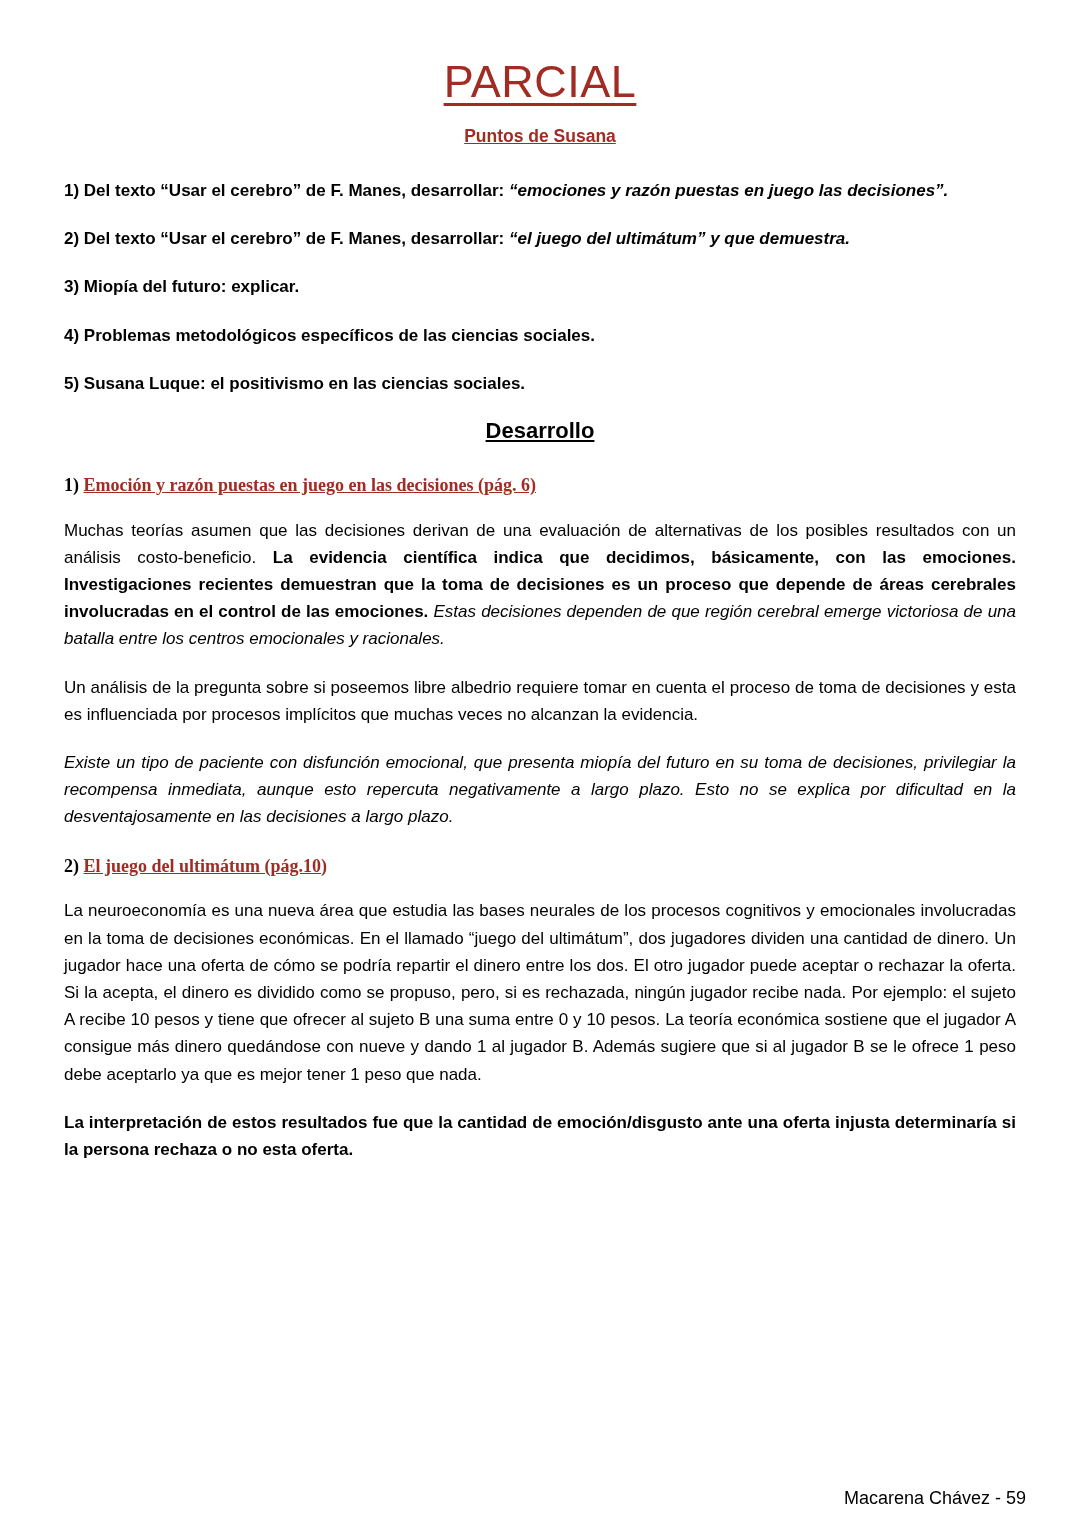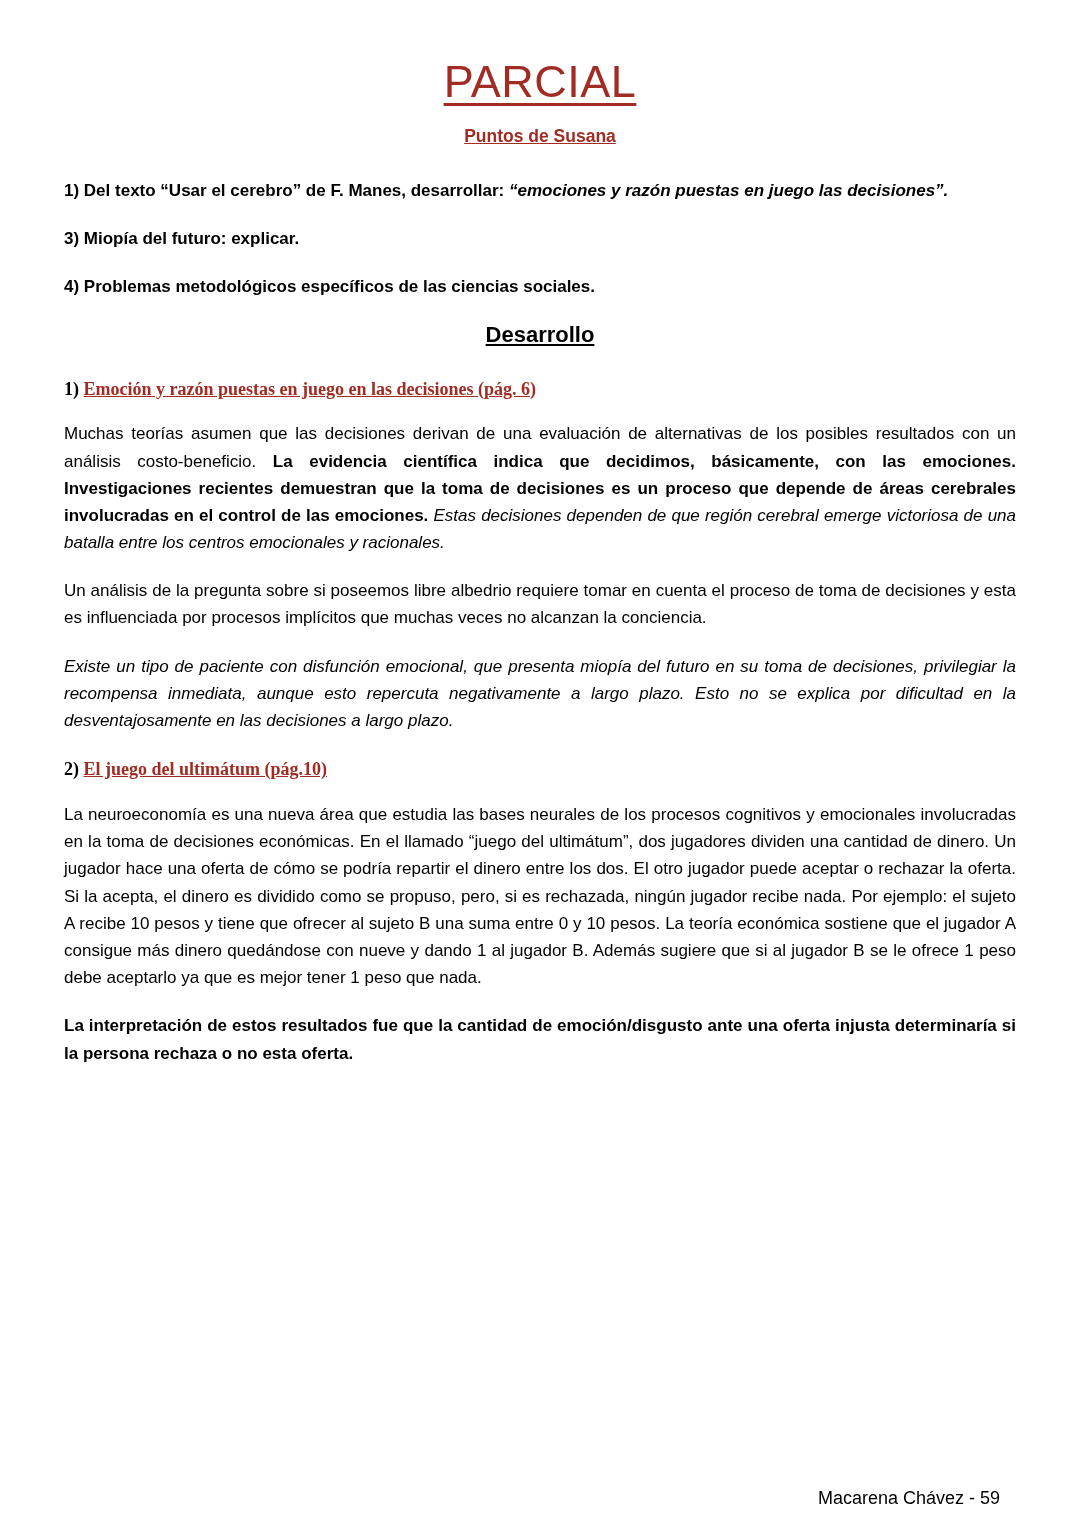--- a/index.html
+++ b/index.html
@@ -58,21 +58,21 @@
 
   .section-heading {
     font-size: 18px;
     line-height: 1.6;
     margin: 4px 0 17px 0;
     font-family: Liberation Serif, serif;
   }
 
   .footer {
     position: absolute;
-    right: 80px;
+    right: 54px;
     bottom: 18px;
     font-size: 18px;
     color: #000000;
   }
 
   
   .run-b { font-weight: 700; }
   .run-i { font-style: italic; }
   .run-u { text-decoration: underline; }
   .run-r { color: var(--accent); }
@@ -81,30 +81,32 @@
 <body>
 
 <div class="page">
 
   <h1 class="title">PARCIAL</h1>
 
   <h2 class="subtitle">Puntos de Susana</h2>
 
   <div>
     <p class="para list-item"><span class="run-b">1) Del texto “Usar el cerebro” de F. Manes, desarrollar: </span><span class="run-b run-i">“emociones y razón puestas en juego las decisiones”.</span></p>
+    <p class="para list-item"><span class="run-b">2) Del texto “Usar el cerebro” de F. Manes, desarrollar: </span><span class="run-b run-i">“el juego del ultimátum” y que demuestra.</span></p>
     <p class="para list-item"><span class="run-b">3) Miopía del futuro: explicar.</span></p>
     <p class="para list-item"><span class="run-b">4) Problemas metodológicos específicos de las ciencias sociales.</span></p>
+    <p class="para list-item"><span class="run-b">5) Susana Luque: el positivismo en las ciencias sociales.</span></p>
   </div>
 
   <h3 class="centered-heading">Desarrollo</h3>
 
   <div>
     <p class="section-heading"><span class="run-b">1)  </span><span class="run-b run-u run-r">Emoción y razón puestas en juego en las decisiones (pág. 6)</span></p>
     <p class="para"><span>Muchas teorías asumen que las decisiones derivan de una evaluación de alternativas de los posibles resultados con un análisis costo-beneficio. </span><span class="run-b">La evidencia científica indica que decidimos, básicamente, con las emociones. Investigaciones recientes demuestran que la toma de decisiones es un proceso que depende de áreas cerebrales involucradas en el control de las emociones. </span><span class="run-i">Estas decisiones dependen de que región cerebral emerge victoriosa de una batalla entre los centros emocionales y racionales.</span></p>
-    <p class="para"><span>Un análisis de la pregunta sobre si poseemos libre albedrio requiere tomar en cuenta el proceso de toma de decisiones y esta es influenciada por procesos implícitos que muchas veces no alcanzan la conciencia.</span></p>
+    <p class="para"><span>Un análisis de la pregunta sobre si poseemos libre albedrio requiere tomar en cuenta el proceso de toma de decisiones y esta es influenciada por procesos implícitos que muchas veces no alcanzan la evidencia.</span></p>
     <p class="para"><span class="run-i">Existe un tipo de paciente con disfunción emocional, que presenta miopía del futuro  en su toma de decisiones, privilegiar la recompensa inmediata, aunque esto repercuta negativamente a largo plazo. Esto no se explica por dificultad en la desventajosamente en las decisiones a largo plazo.</span></p>
   </div>
 
   <div>
     <p class="section-heading"><span class="run-b">2)  </span><span class="run-b run-u run-r">El juego del ultimátum  (pág.10)</span></p>
     <p class="para"><span>La neuroeconomía es una nueva área que estudia las bases neurales de los procesos cognitivos y emocionales involucradas en la toma de decisiones económicas. En el llamado “juego del ultimátum”, dos jugadores dividen una cantidad de dinero. Un jugador hace una oferta de cómo se podría repartir el dinero entre los dos. El otro jugador puede aceptar o rechazar la oferta. Si la acepta, el dinero es dividido como se propuso, pero, si es rechazada, ningún jugador recibe nada. Por ejemplo: el sujeto A recibe 10 pesos y tiene que ofrecer al sujeto B una suma entre 0 y 10 pesos. La teoría económica sostiene que el jugador A consigue más dinero quedándose con nueve y dando 1 al jugador B. Además sugiere que si al jugador B se le ofrece 1 peso debe aceptarlo ya que es mejor tener 1 peso que nada.</span></p>
     <p class="para"><span class="run-b">La interpretación de estos resultados fue que la cantidad de emoción/disgusto ante una oferta injusta determinaría si la persona rechaza o no esta oferta.</span></p>
   </div>
 
   <div class="footer">Macarena Chávez - 59</div>

